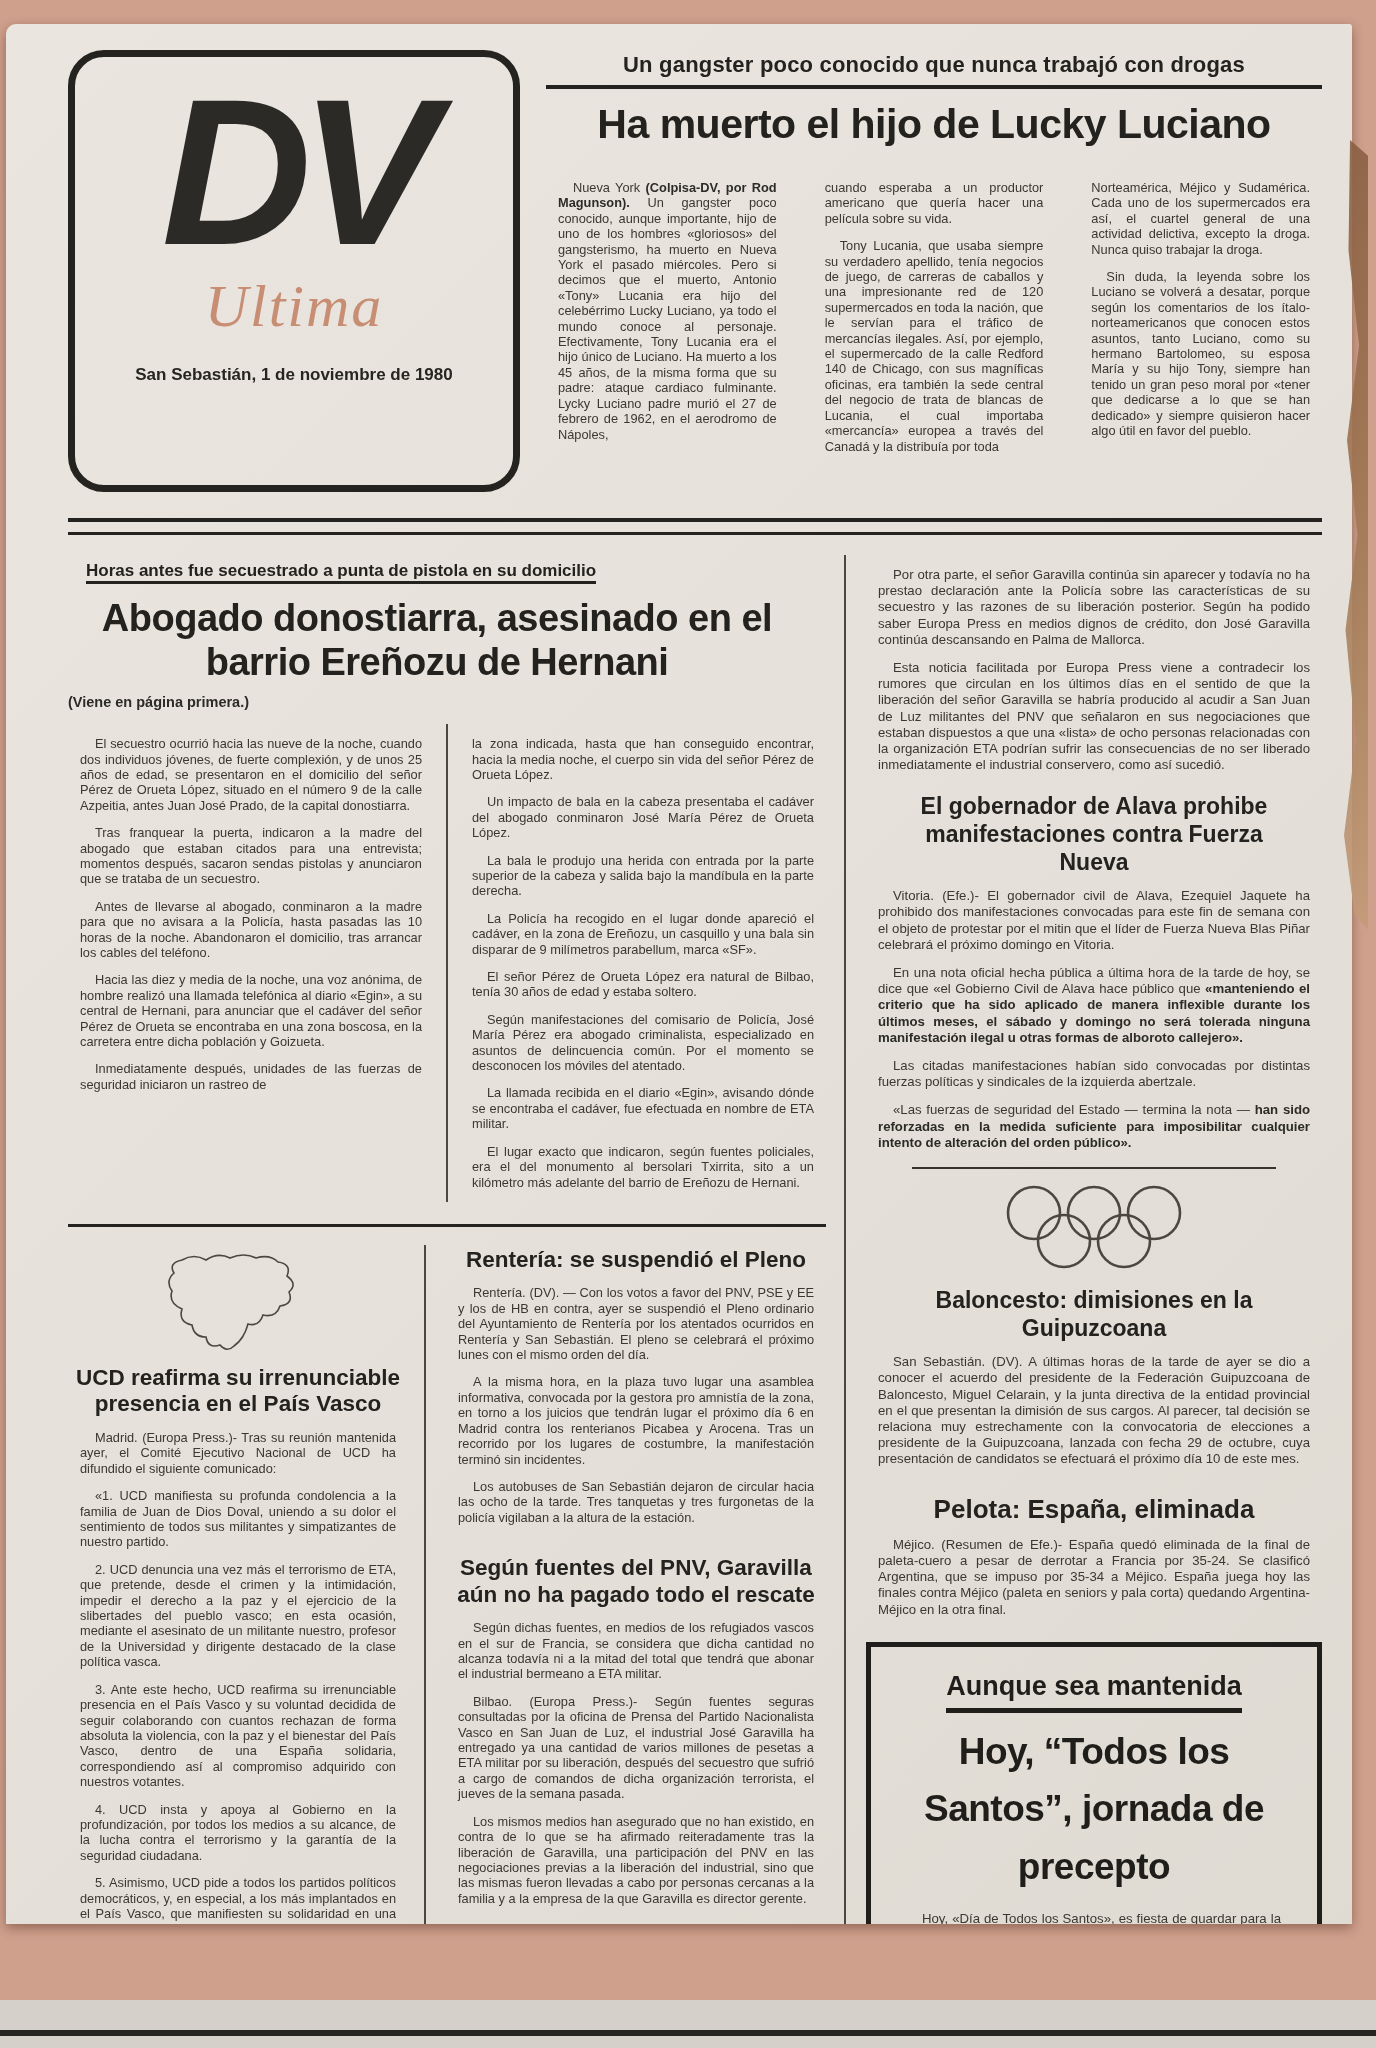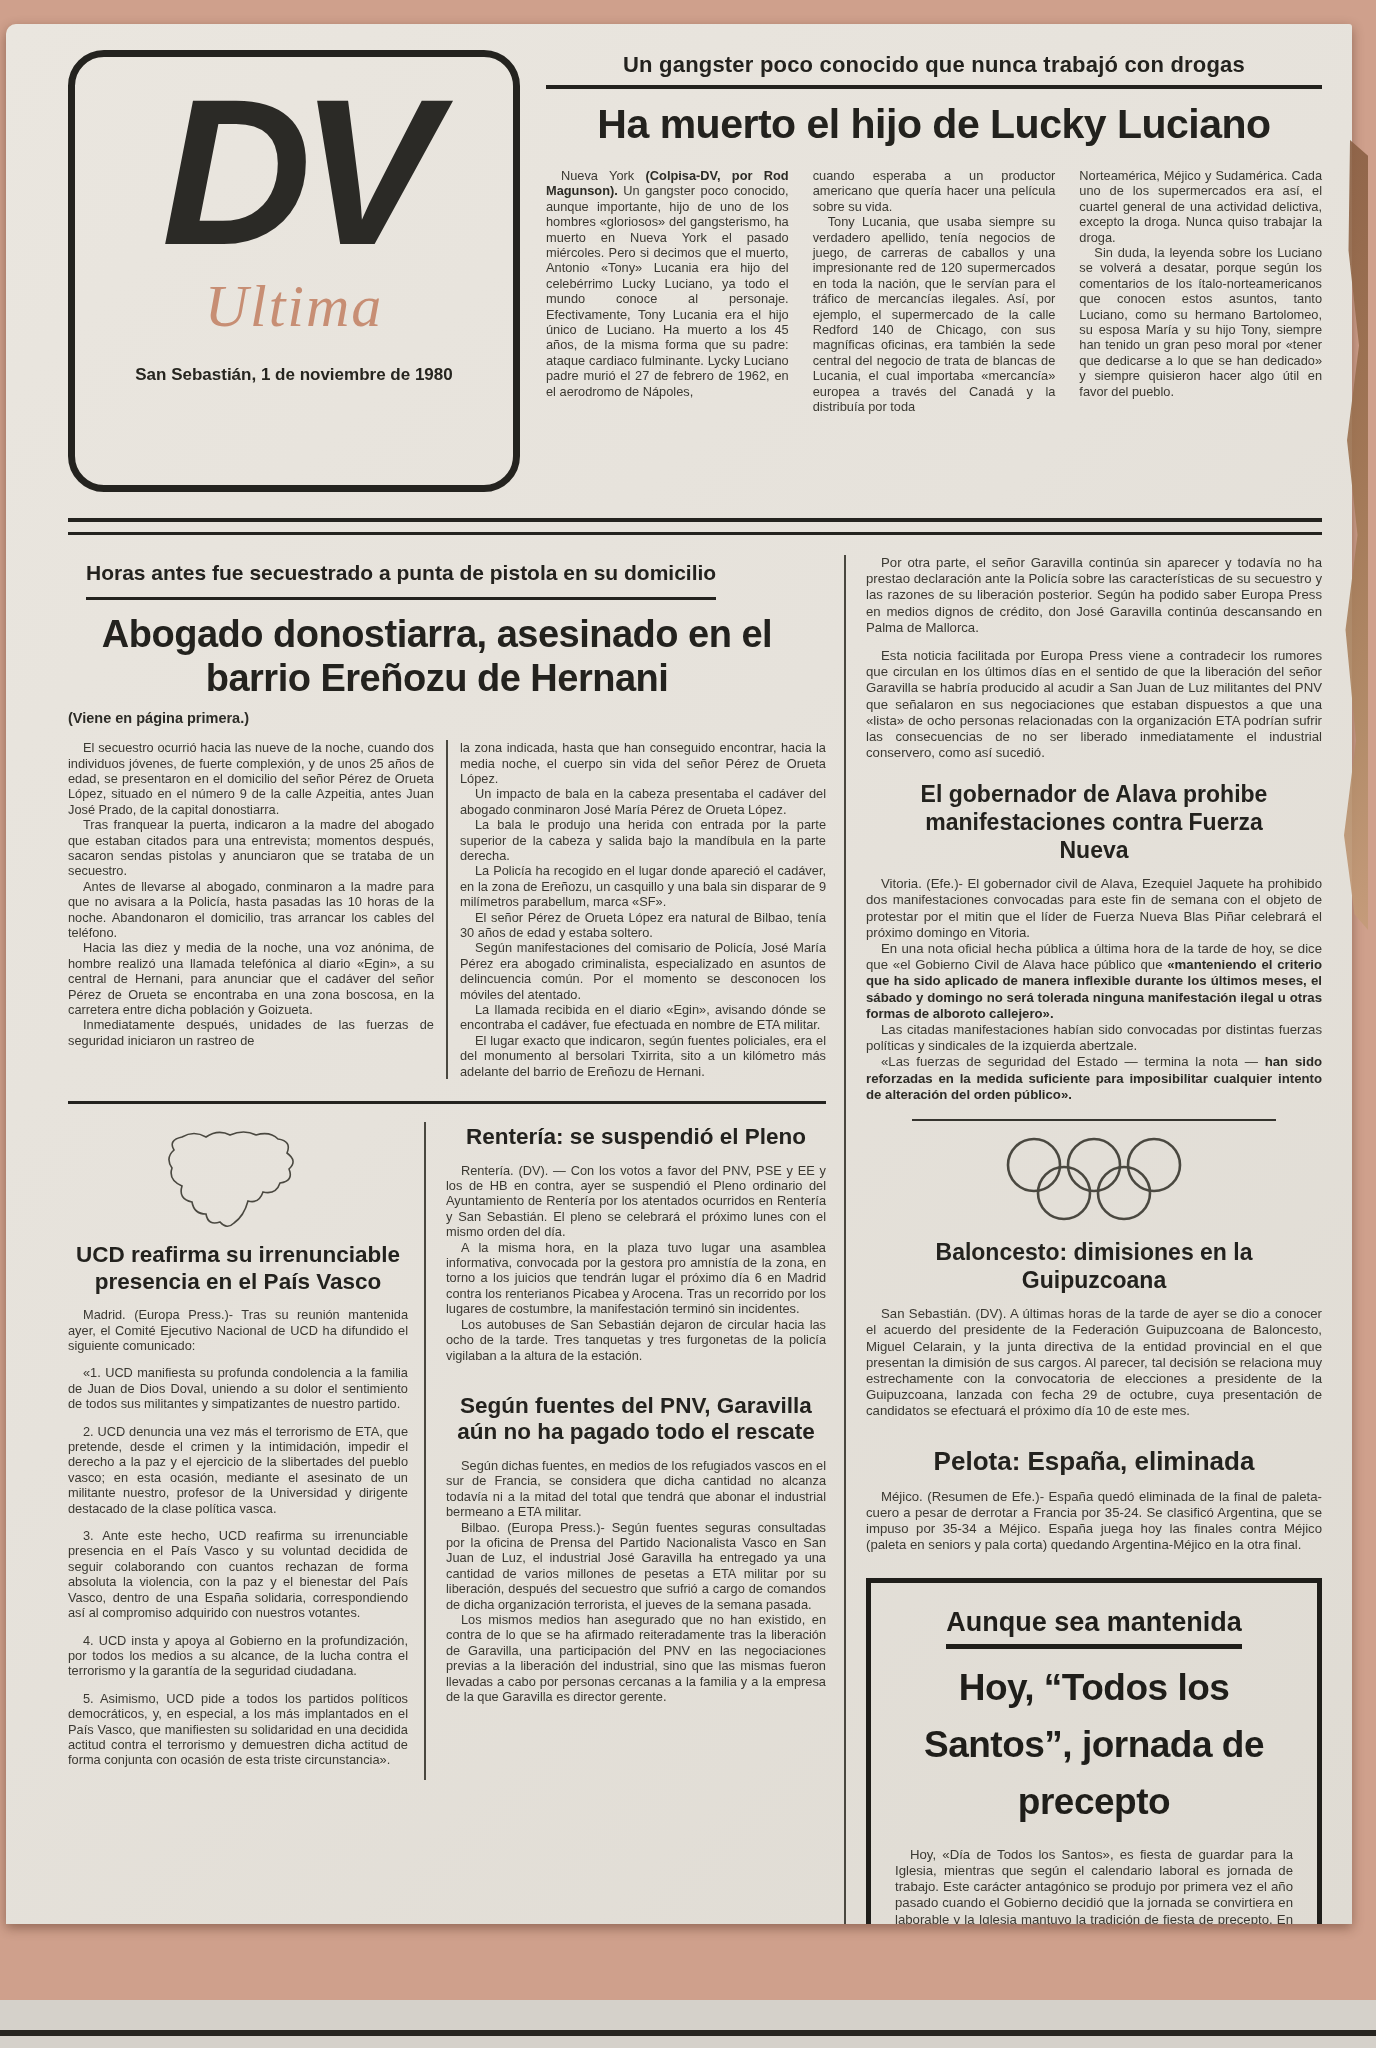--- a/index.html
+++ b/index.html
@@ -41,38 +41,38 @@
     letter-spacing:.2px;
   }
   .lead-headline{
     font-weight:bold;font-size:41px;text-align:center;color:#23221e;
     margin:2px 0 20px;letter-spacing:-.5px;
   }
   .lead-cols{display:flex;gap:24px;}
   .lead-col{flex:1;}
   
   .bodytxt{font-size:12.8px;line-height:15.4px;text-align:justify;color:#3a3831;}
-  .bodytxt p{margin:0;text-indent:15px;}
+  .bodytxt p{margin:12px;text-indent:15px;}
   .bodytxt p.cont{text-indent:0;}
   .bodytxt p b{color:#2c2b26;}
   .spaced p{margin-bottom:12px;}
   
   .double-rule{margin:26px 0 20px;}
   .double-rule .r1{height:4px;background:#24231f;margin-bottom:10px;}
   .double-rule .r2{height:3px;background:#24231f;}
   .vsep{width:2px;background:#4a4840;}
   .hrule{height:3px;background:#24231f;margin:22px 0 0;}
   .thin-rule{height:2px;background:#35342e;width:80%;margin:16px auto 12px;}
   
   .main{display:flex;margin-top:0;}
   .main-left{width:758px;min-width:758px;padding-right:18px;}
   .main-right{flex:1;padding-left:20px;}
   .abogado-kicker{
-    display:inline-block;font-weight:bold;font-size:21px;color:#23221e;
-    border-bottom:3px solid #23221e;padding-bottom:12px;margin:6px 0 8px 18px;
+    display:inline-block;font-weight:bold;font-size:17px;color:#23221e;
+    border-bottom:3px solid #23221e;padding-bottom:0;margin:6px 0 8px 18px;
   }
   .abogado-headline{
     font-weight:bold;font-size:38px;line-height:1.16;color:#23221e;
     text-align:center;margin:4px 30px 10px 10px;letter-spacing:-.5px;
   }
   .viene{font-weight:bold;font-size:14.5px;margin:2px 0 14px;color:#2c2b26;}
   .abogado-cols{display:flex;gap:0;}
   .a-col{flex:1;}
   .a-col + .vsep{margin:0;}
   .abogado-cols .vsep{margin:0 12px;}

